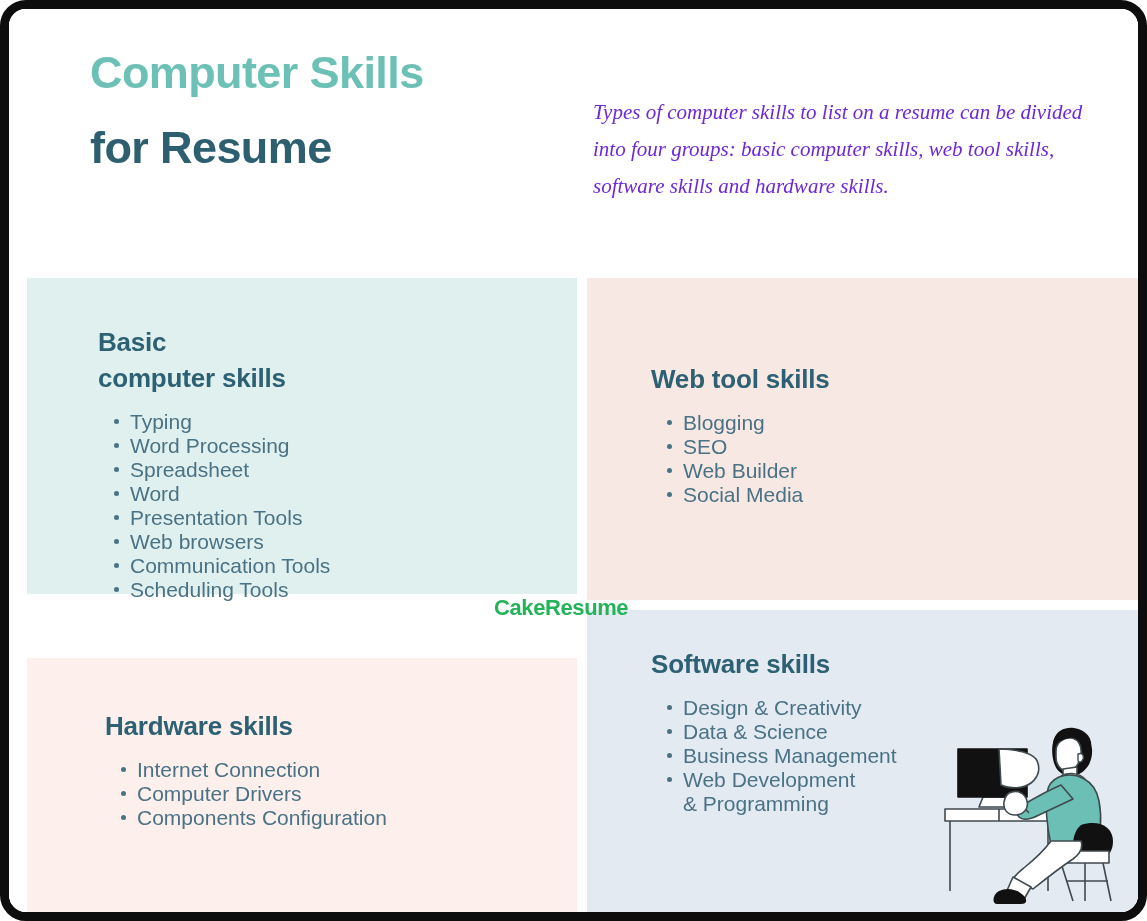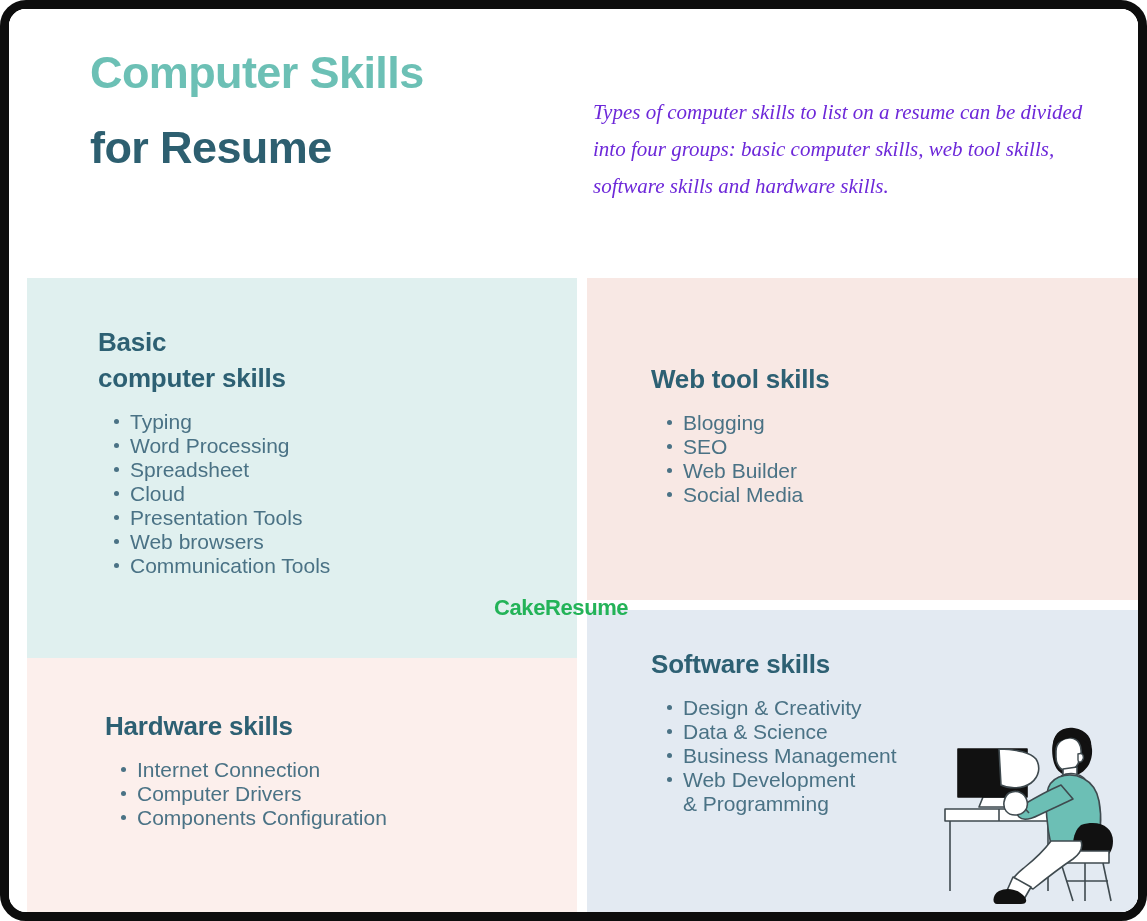--- a/index.html
+++ b/index.html
@@ -74,21 +74,21 @@
 
   
   .panel {
     position: absolute;
     box-sizing: border-box;
   }
   .panel-basic {
     left: 18px;
     top: 269px;
     width: 550px;
-    height: 380px;
+    height: 316px;
     background: #e0f0ef;
   }
   .panel-web {
     left: 578px;
     top: 269px;
     width: 551px;
     height: 322px;
     background: #f8e8e4;
   }
   .panel-hardware {
@@ -188,24 +188,25 @@
     <div class="panel panel-basic">
       <div class="panel-inner pos-basic">
         <div class="panel-heading">
           <span>Basic</span><br>
           <span>computer skills</span>
         </div>
         <ul class="skill-list">
           <li>Typing</li>
           <li>Word Processing</li>
           <li>Spreadsheet</li>
-          <li>Cloud</li>
+          <li>Word</li>
           <li>Presentation Tools</li>
           <li>Web browsers</li>
           <li>Communication Tools</li>
+          <li>Scheduling Tools</li>
         </ul>
       </div>
     </div>
 
     <div class="panel panel-web">
       <div class="panel-inner pos-web">
         <div class="panel-heading">Web tool skills</div>
         <ul class="skill-list">
           <li>Blogging</li>
           <li>SEO</li>

